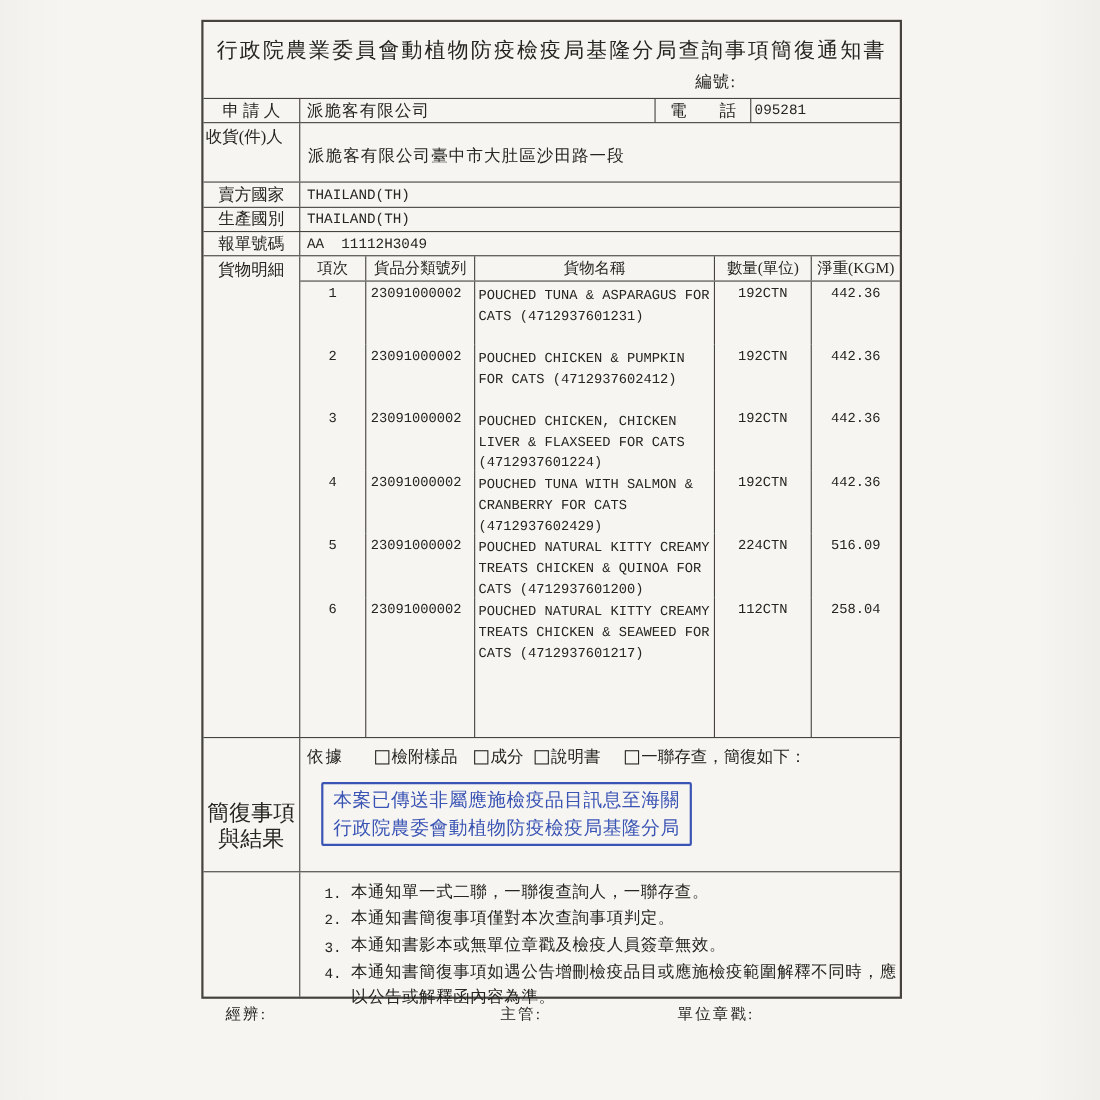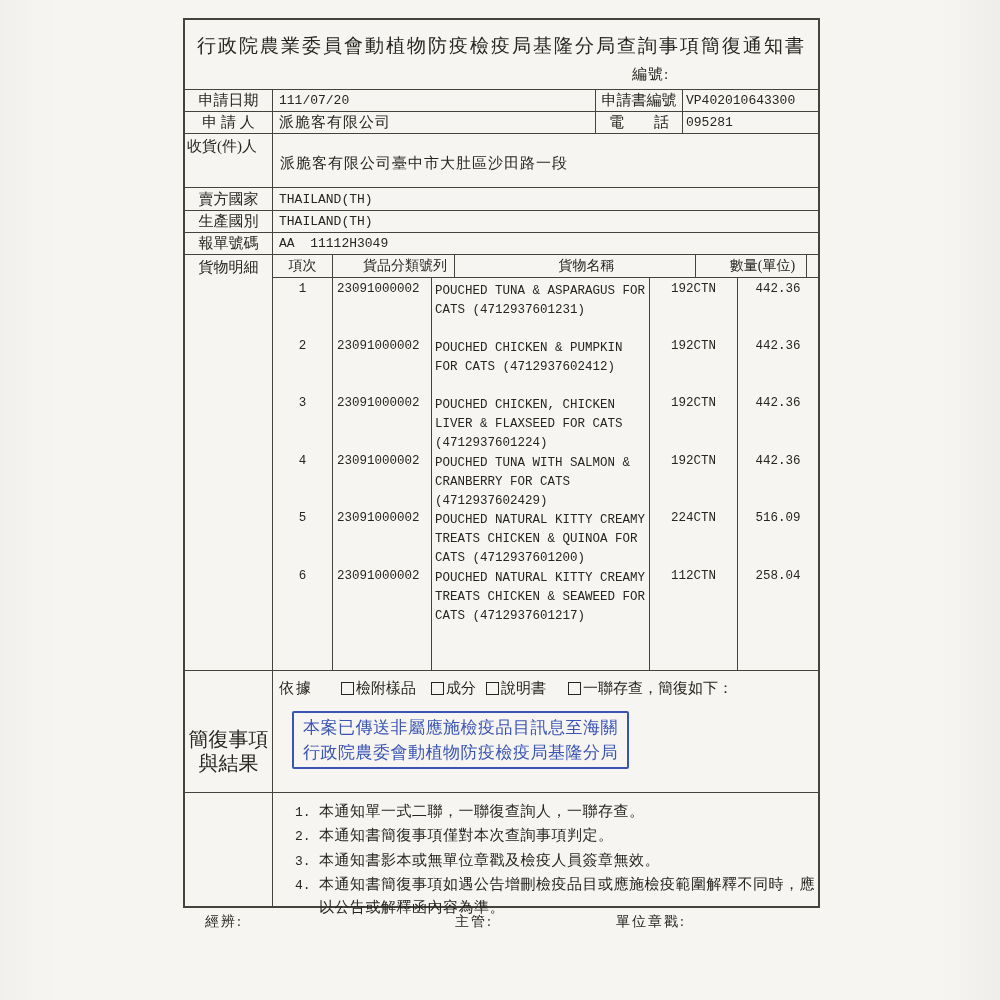--- a/index.html
+++ b/index.html
@@ -39,21 +39,21 @@
   .rC{height:54px;}
   .rD{height:23px;} .rE,.rF{height:22px;}
   .rC .lbl{align-items:flex-start; justify-content:flex-start; padding:3px 2px 0 2px;}
   .rC .valcjk{flex:1; font-size:15px; padding:20px 0 0 7px; letter-spacing:1px;}
   .cjkval{font-family:"Liberation Serif", serif; font-size:15px; letter-spacing:1px;}
   
   .goods{flex:1; display:flex; border-bottom:1.5px solid var(--line); min-height:0;}
   .goods-lbl{width:88px; border-right:1.5px solid var(--line); text-align:center;
              font-size:15px; padding-top:3px; flex-shrink:0;}
   .goods-right{flex:1; display:flex; flex-direction:column; min-width:0;}
-  .g-head{display:flex; height:23px; border-bottom:1.5px solid var(--line); font-size:14px;gap:23px;}
+  .g-head{display:flex; height:23px; border-bottom:1.5px solid var(--line); font-size:14px;}
   .g-head > div{display:flex; align-items:center; justify-content:center; overflow:hidden; white-space:nowrap;}
   .c-no{width:60px; border-right:1.5px solid var(--line); flex-shrink:0;}
   .c-code{width:99px; border-right:1.5px solid var(--line); flex-shrink:0;}
   .c-name{width:218px; border-right:1.5px solid var(--line); flex-shrink:0;}
   .c-qty{width:88px; border-right:1.5px solid var(--line); flex-shrink:0;}
   .c-wt{flex:1;}
   .g-items{flex:1; display:flex; flex-direction:column;}
   .g-item{display:flex; height:57px; font-family:"Liberation Mono", monospace; font-size:12.5px;}
   .g-item:nth-child(3), .g-item:nth-child(5){height:58px;}
   .g-item:last-child{flex:1;}
@@ -98,26 +98,20 @@
 
 <div class="scan-shade"></div>
 
 <div class="form">
 
   <div class="title-block">
     <div class="form-title">行政院農業委員會動植物防疫檢疫局基隆分局查詢事項簡復通知書</div>
     <div class="serial">編號:</div>
   </div>
 
-  <div class="row rA">
-    <div class="cell lbl">申請日期</div>
-    <div class="cell val">111/07/20</div>
-    <div class="cell lbl2">申請書編號</div>
-    <div class="cell val2">VP402010643300</div>
-  </div>
 
   <div class="row rB">
     <div class="cell lbl">申 請 人</div>
     <div class="cell val cjkval">派脆客有限公司</div>
     <div class="cell lbl2">電　　話</div>
     <div class="cell val2">095281</div>
   </div>
 
   <div class="row rC">
     <div class="cell lbl">收貨(件)人</div>

